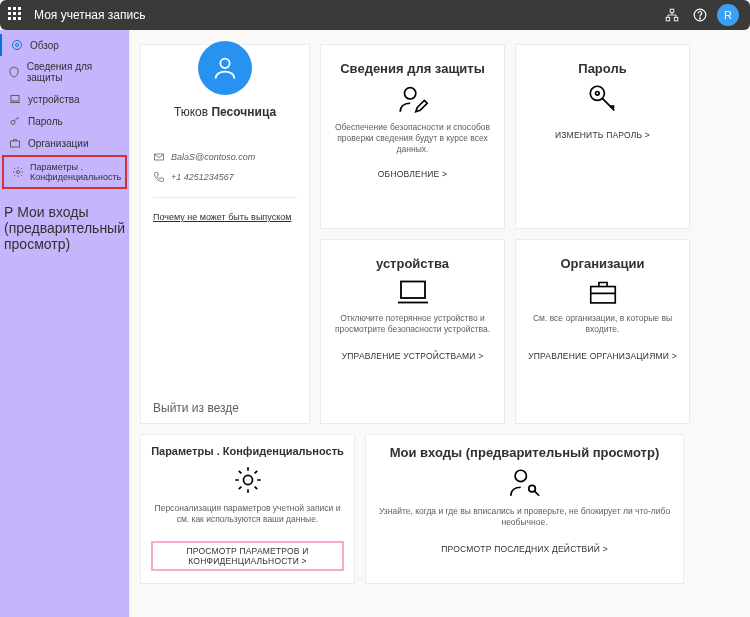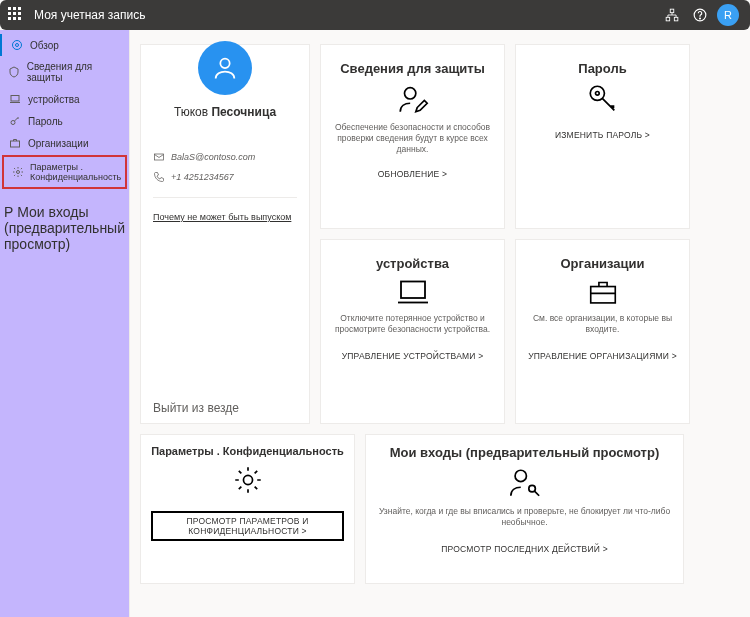--- a/index.html
+++ b/index.html
@@ -28,21 +28,21 @@
   .profile-name { text-align:center; width:100%; font-size:12px; margin-bottom:28px;}
   .profile-name .nb { font-weight:400;}
   .profile-name .sb { font-weight:600;}
   .contact-row { display:flex; align-items:center; gap:6px; font-size:9px; color:#605e5c; padding:4px 0;font-style:italic;}
   .hr { border:none; border-top:1px solid #edebe9; width:100%; margin:10px 0;}
   .why { font-size:9px; color:#323130; padding-top:4px;text-decoration:underline;}
   .signout { font-size:12px; color:#605e5c; margin-top:auto; cursor:pointer; padding-top:10px;}
   .row2 { display:grid; grid-template-columns: 215px 319px; gap:10px; margin-top:10px; margin-left: 0px;}
   .row2 .card { min-height:150px; }
   .wide-title { font-size:13px; font-weight:600;}
-  .redbox-action { border:2px solid #000000; padding:3px 5px; margin-top:10px;}
+  .redbox-action { border:2px solid #f9a8d4; padding:3px 5px; margin-top:10px;}
   svg { display:block; }
 </style>
 </head>
 <body>
 
 <div class="topbar">
   <div class="grid-icon">
     <span></span>
       <span></span>
       <span></span>
@@ -225,20 +225,21 @@
     <div class="row2">
 
       <div class="card">
         <div class="wide-title" style="font-size:11px;">Параметры . Конфиденциальность</div>
         <div style="margin-top:6px;">
           <svg width="34" height="34" viewBox="0 0 24 24" fill="none" stroke="#000" stroke-width="1.2">
               <circle cx="12" cy="12" r="3.2"></circle>
               <path d="M12 3v2.5M12 18.5V21M3 12h2.5M18.5 12H21M5.5 5.5l1.8 1.8M16.7 16.7l1.8 1.8M5.5 18.5l1.8-1.8M16.7 7.3l1.8-1.8"></path>
             </svg>
         </div>
+        <div class="desc">Персонализация параметров учетной записи и см. как используются ваши данные.</div>
         <div class="action redbox-action">ПРОСМОТР ПАРАМЕТРОВ И КОНФИДЕНЦИАЛЬНОСТИ &gt;</div>
       </div>
 
       <div class="card">
         <div class="wide-title">Мои входы (предварительный просмотр)</div>
         <div style="margin-top:6px;">
           <svg width="34" height="34" viewBox="0 0 24 24" fill="none" stroke="#000" stroke-width="1.2">
               <circle cx="9" cy="7" r="4"></circle>
               <path d="M2 21c0-4 3-6 7-6"></path>
               <circle cx="17" cy="16" r="2.3"></circle>

